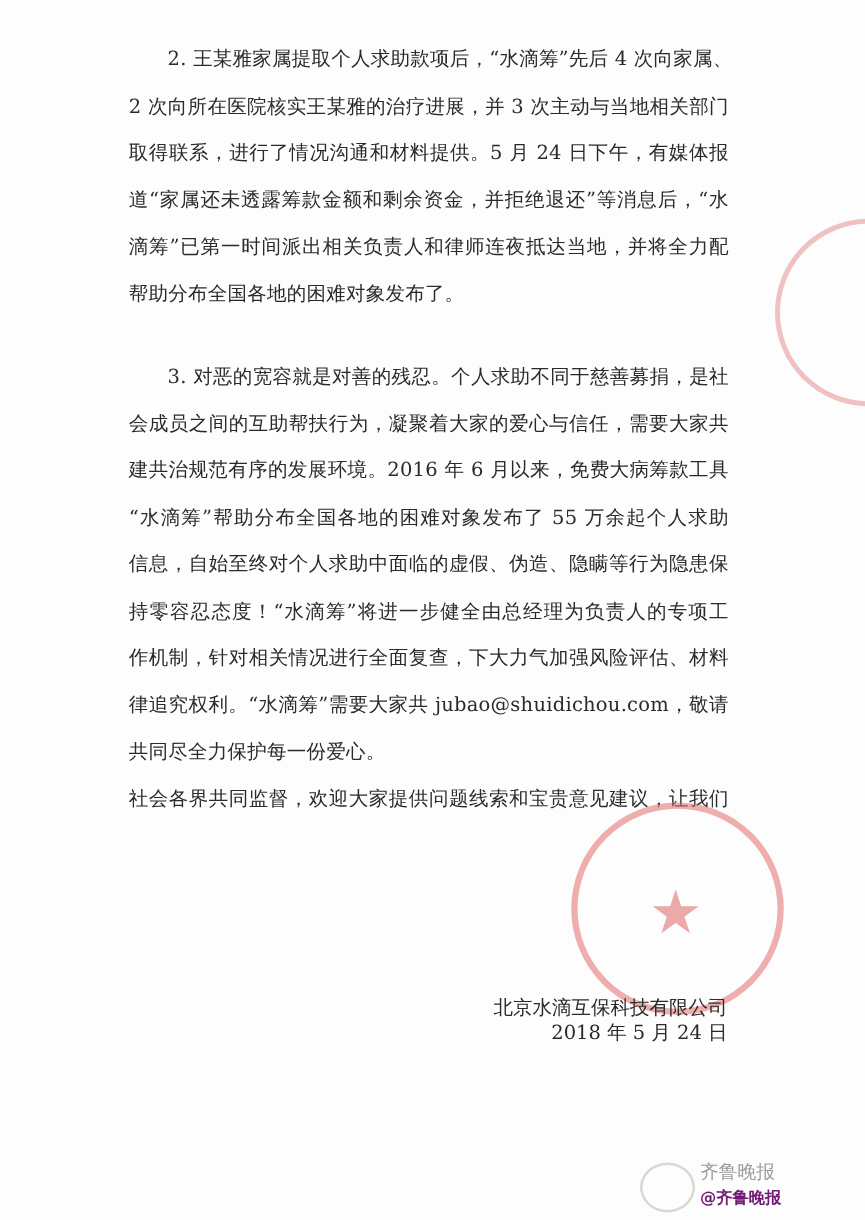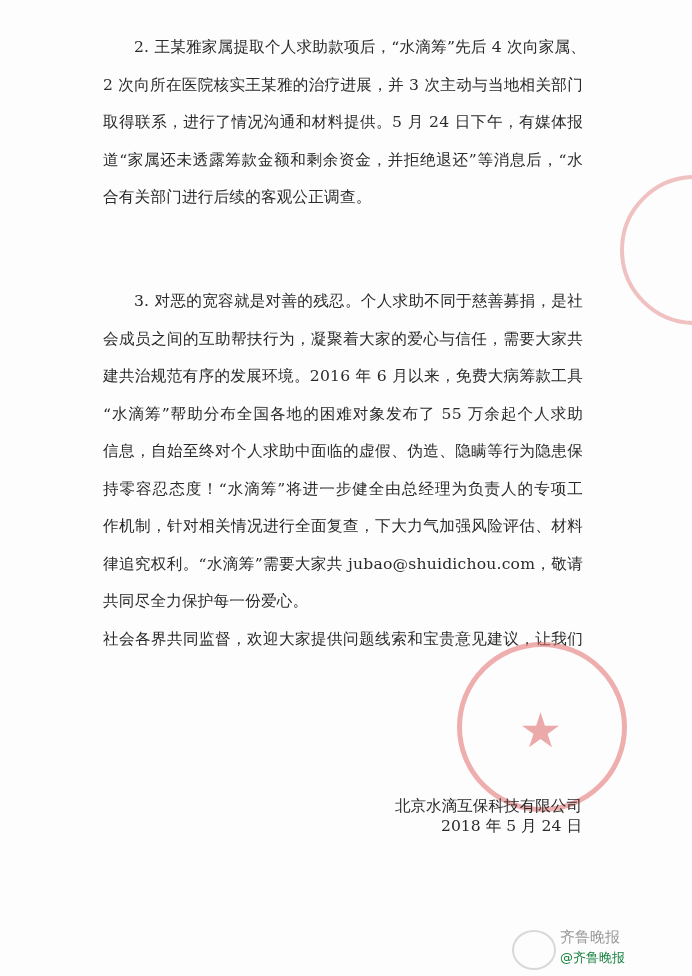--- a/index.html
+++ b/index.html
@@ -34,39 +34,40 @@
   }
   .seal2 {
     position: absolute; left: 620px; top: 175px; width: 150px; height: 150px;
     border-radius: 50%; border: 4px solid rgba(225,120,120,0.45);
     box-sizing: border-box;
   }
   .watermark {
     position: absolute; left: 560px; top: 928px;
     font-family: "DejaVu Sans", sans-serif; color: #9a9a9a; font-size: 15px;
   }
-  .watermark .handle { display:block; font-size: 13px; color: #15803d; margin-top: 2px; }
+  .watermark .handle { display:block; font-size: 13px; color: #701a75; margin-top: 2px; font-weight: bold; }
   .wm-icon {
     position: absolute; left: 512px; top: 930px; width: 40px; height: 36px;
     border: 2px solid #d8d8d8; border-radius: 50% 50% 50% 50%;
   }
 </style>
 </head>
 <body>
 
 <div class="page">
 
   <div class="seal2"></div>
 
   <div class="para p2">
     <span class="line indent">2. 王某雅家属提取个人求助款项后，“水滴筹”先后 4 次向家属、</span>
     <span class="line">2 次向所在医院核实王某雅的治疗进展，并 3 次主动与当地相关部门</span>
     <span class="line">取得联系，进行了情况沟通和材料提供。5 月 24 日下午，有媒体报</span>
     <span class="line">道“家属还未透露筹款金额和剩余资金，并拒绝退还”等消息后，“水</span>
-    <span class="line last">合有关部门进行后续的客观公正调查。</span>
+    <span class="line">滴筹”已第一时间派出相关负责人和律师连夜抵达当地，并将全力配</span>
+    <span class="line last">帮助分布全国各地的困难对象发布了。</span>
   </div>
 
   <div class="para p3">
     <span class="line indent">3. 对恶的宽容就是对善的残忍。个人求助不同于慈善募捐，是社</span>
     <span class="line">会成员之间的互助帮扶行为，凝聚着大家的爱心与信任，需要大家共</span>
     <span class="line">建共治规范有序的发展环境。2016 年 6 月以来，免费大病筹款工具</span>
     <span class="line">“水滴筹”帮助分布全国各地的困难对象发布了 55 万余起个人求助</span>
     <span class="line">信息，自始至终对个人求助中面临的虚假、伪造、隐瞒等行为隐患保</span>
     <span class="line">持零容忍态度！“水滴筹”将进一步健全由总经理为负责人的专项工</span>
     <span class="line">作机制，针对相关情况进行全面复查，下大力气加强风险评估、材料</span>

